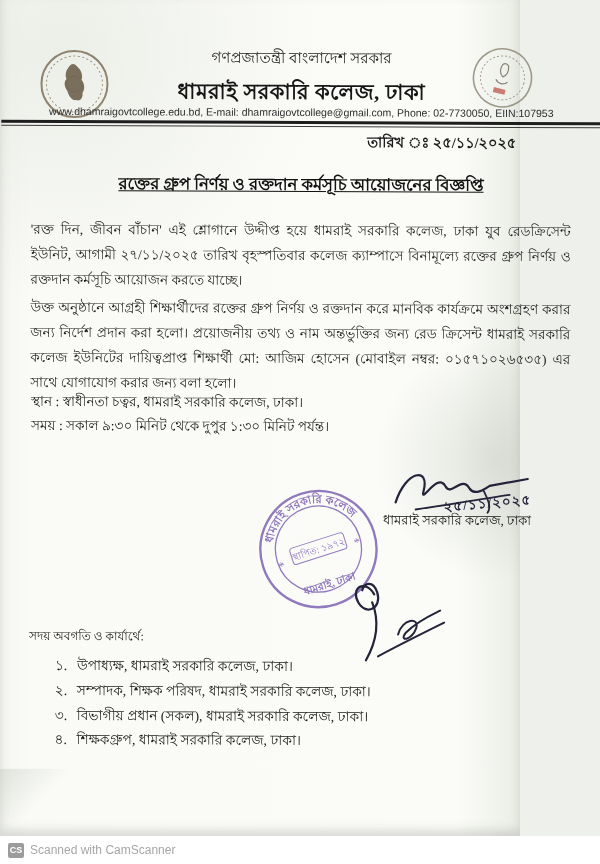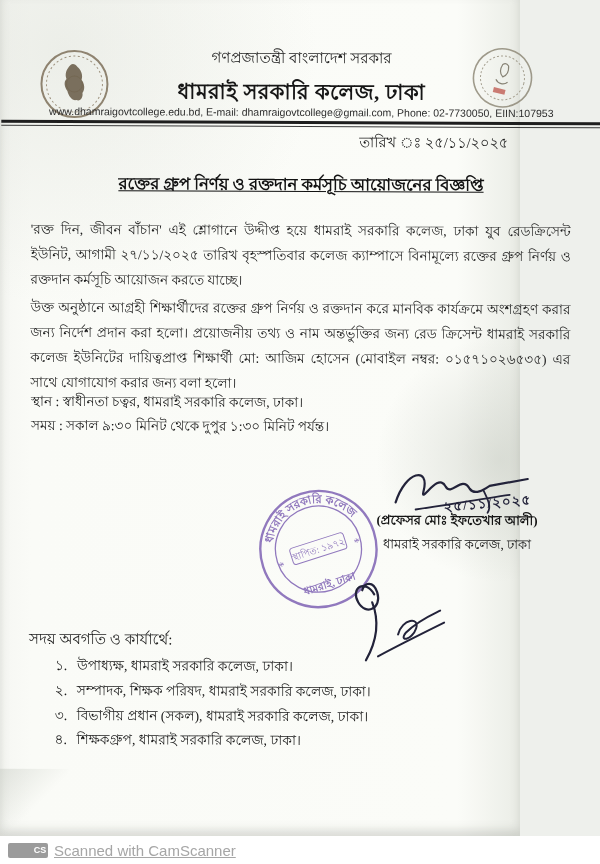--- a/index.html
+++ b/index.html
@@ -17,49 +17,49 @@
       linear-gradient(90deg,#f6f7f3 0%,#fafbf7 6%,#fbfcf8 88%,#eceee8 99%),
       #fafbf7;
     box-shadow:inset 0 -6px 10px rgba(120,125,115,.25);
   }
   .content{position:absolute;left:0;top:0;width:600px;height:836px;transform:rotate(.25deg);}
   .centered{position:absolute;left:0;width:600px;text-align:center;}
   .gov-line{top:46px;font-size:15px;color:#232323;}
   .college-name{top:76px;font-size:21px;font-weight:bold;color:#161616;letter-spacing:.5px;}
   .contact-line{top:106px;font-size:10.5px;color:#2c2c2c;font-family:"Liberation Sans","DejaVu Sans",sans-serif;}
   .divider{position:absolute;left:0;top:121px;width:600px;height:2px;border-top:3px solid #1e1e1e;border-bottom:1px solid #3a3a3a;}
-  .date-line{position:absolute;left:358px;top:131px;font-size:14.5px;font-weight:normal;color:#1a1a1a;}
+  .date-line{position:absolute;left:366px;top:131px;font-size:14.5px;font-weight:bold;color:#1a1a1a;}
   .doc-title{position:absolute;left:0;top:172px;width:600px;text-align:center;font-size:16.5px;font-weight:bold;text-decoration:underline;color:#121212;}
   .para{position:absolute;left:30px;width:540px;font-size:13.6px;line-height:25px;text-align:justify;color:#1f1f1f;}
   .para1{top:218px;}
   .para2{top:296px;}
   .venue{position:absolute;left:31px;top:392px;font-size:13.6px;}
   .timeln{position:absolute;left:31px;top:416px;font-size:13.6px;}
   .sig-block{position:absolute;left:350px;top:510px;width:215px;text-align:center;font-size:13px;color:#141414;}
   .sig-block div{margin-bottom:3px;}
   .sig-name{font-weight:bold;}
   .hand-date{
     position:absolute;left:444px;top:492px;font-size:13.5px;font-weight:bold;
     color:#23233a;transform:rotate(-5deg);letter-spacing:1px;
   }
   .sig-svg1{position:absolute;left:388px;top:462px;}
   .sig-svg2{position:absolute;left:345px;top:576px;}
   .seal-wrap{position:absolute;left:256px;top:486px;width:126px;height:126px;transform:rotate(-18deg);opacity:.85;}
-  .dist-head{position:absolute;left:30px;top:628px;font-size:15px;color:#1b1b1b;text-align:center;}
+  .dist-head{position:absolute;left:30px;top:628px;font-size:12px;color:#1b1b1b;text-align:center;}
   .dist-item{position:absolute;left:56px;font-size:13.8px;color:#1b1b1b;}
   .dist-item .no{display:inline-block;width:22px;}
   .footer-strip{
     position:absolute;left:0;top:836px;width:600px;height:28px;background:#ffffff;
     display:flex;align-items:center;font-family:"Liberation Sans","DejaVu Sans",sans-serif;
   }
   .cs-badge{
     margin-left:8px;width:16px;height:15px;border-radius:2px;background:#9b9b9b;
-    color:#ffffff;font-size:9px;font-weight:bold;display:flex;align-items:center;justify-content:center;padding-left:24px;
+    color:#ffffff;font-size:9px;font-weight:bold;display:flex;align-items:center;justify-content:center;
   }
-  .cs-text{margin-left:6px;font-size:15px;color:#a6a6a6;text-decoration:underline;}
+  .cs-text{margin-left:6px;font-size:12px;color:#a6a6a6;}
   .corner-smudge{position:absolute;left:0;top:770px;width:70px;height:66px;
     background:linear-gradient(135deg,rgba(200,204,196,.5),rgba(0,0,0,0) 55%);}
   .logo-left{position:absolute;left:36px;top:48px;}
   .seal-right{position:absolute;left:468px;top:44px;transform:rotate(14deg);opacity:.8;}
 </style>
 </head>
 <body>
 
 <div class="scan-page">
   <div class="content">
@@ -95,21 +95,20 @@
     <div class="timeln">সময় : সকাল ৯:৩০ মিনিট থেকে দুপুর ১:৩০ মিনিট পর্যন্ত।</div>
 
     <svg class="sig-svg1" width="150" height="55" viewBox="0 0 150 55">
       <path d="M8 40 C18 8 42 4 36 28 C32 44 50 8 58 24 C64 34 74 12 82 26 C87 33 96 27 102 23 L140 16" fill="none" stroke="#23233a" stroke-width="2.2" stroke-linecap="round"></path>
       <path d="M28 47 C60 42 95 36 122 32" fill="none" stroke="#23233a" stroke-width="1.8" stroke-linecap="round"></path>
       <path d="M96 28 C100 36 104 44 100 50" fill="none" stroke="#23233a" stroke-width="1.8" stroke-linecap="round"></path>
     </svg>
     <div class="hand-date">২৫/১১/২০২৫</div>
 
     <div class="sig-block">
-      <div class="sig-name">(প্রফেসর মোঃ ইফতেখার আলী)</div>
       <div>ধামরাই সরকারি কলেজ, ঢাকা</div>
     </div>
 
     <div class="seal-wrap">
       <svg width="126" height="126" viewBox="0 0 126 126">
         <circle cx="63" cy="63" r="58" fill="none" stroke="#7f63b4" stroke-width="2.4"></circle>
         <circle cx="63" cy="63" r="43" fill="none" stroke="#7f63b4" stroke-width="1.3"></circle>
         <path id="sealArcTop" d="M 17,63 A 46,46 0 0 1 109,63" fill="none"></path>
         <text font-size="11.5" fill="#7f63b4" font-weight="bold">
           <textPath href="#sealArcTop" startOffset="50%" text-anchor="middle">ধামরাই সরকারি কলেজ</textPath>

